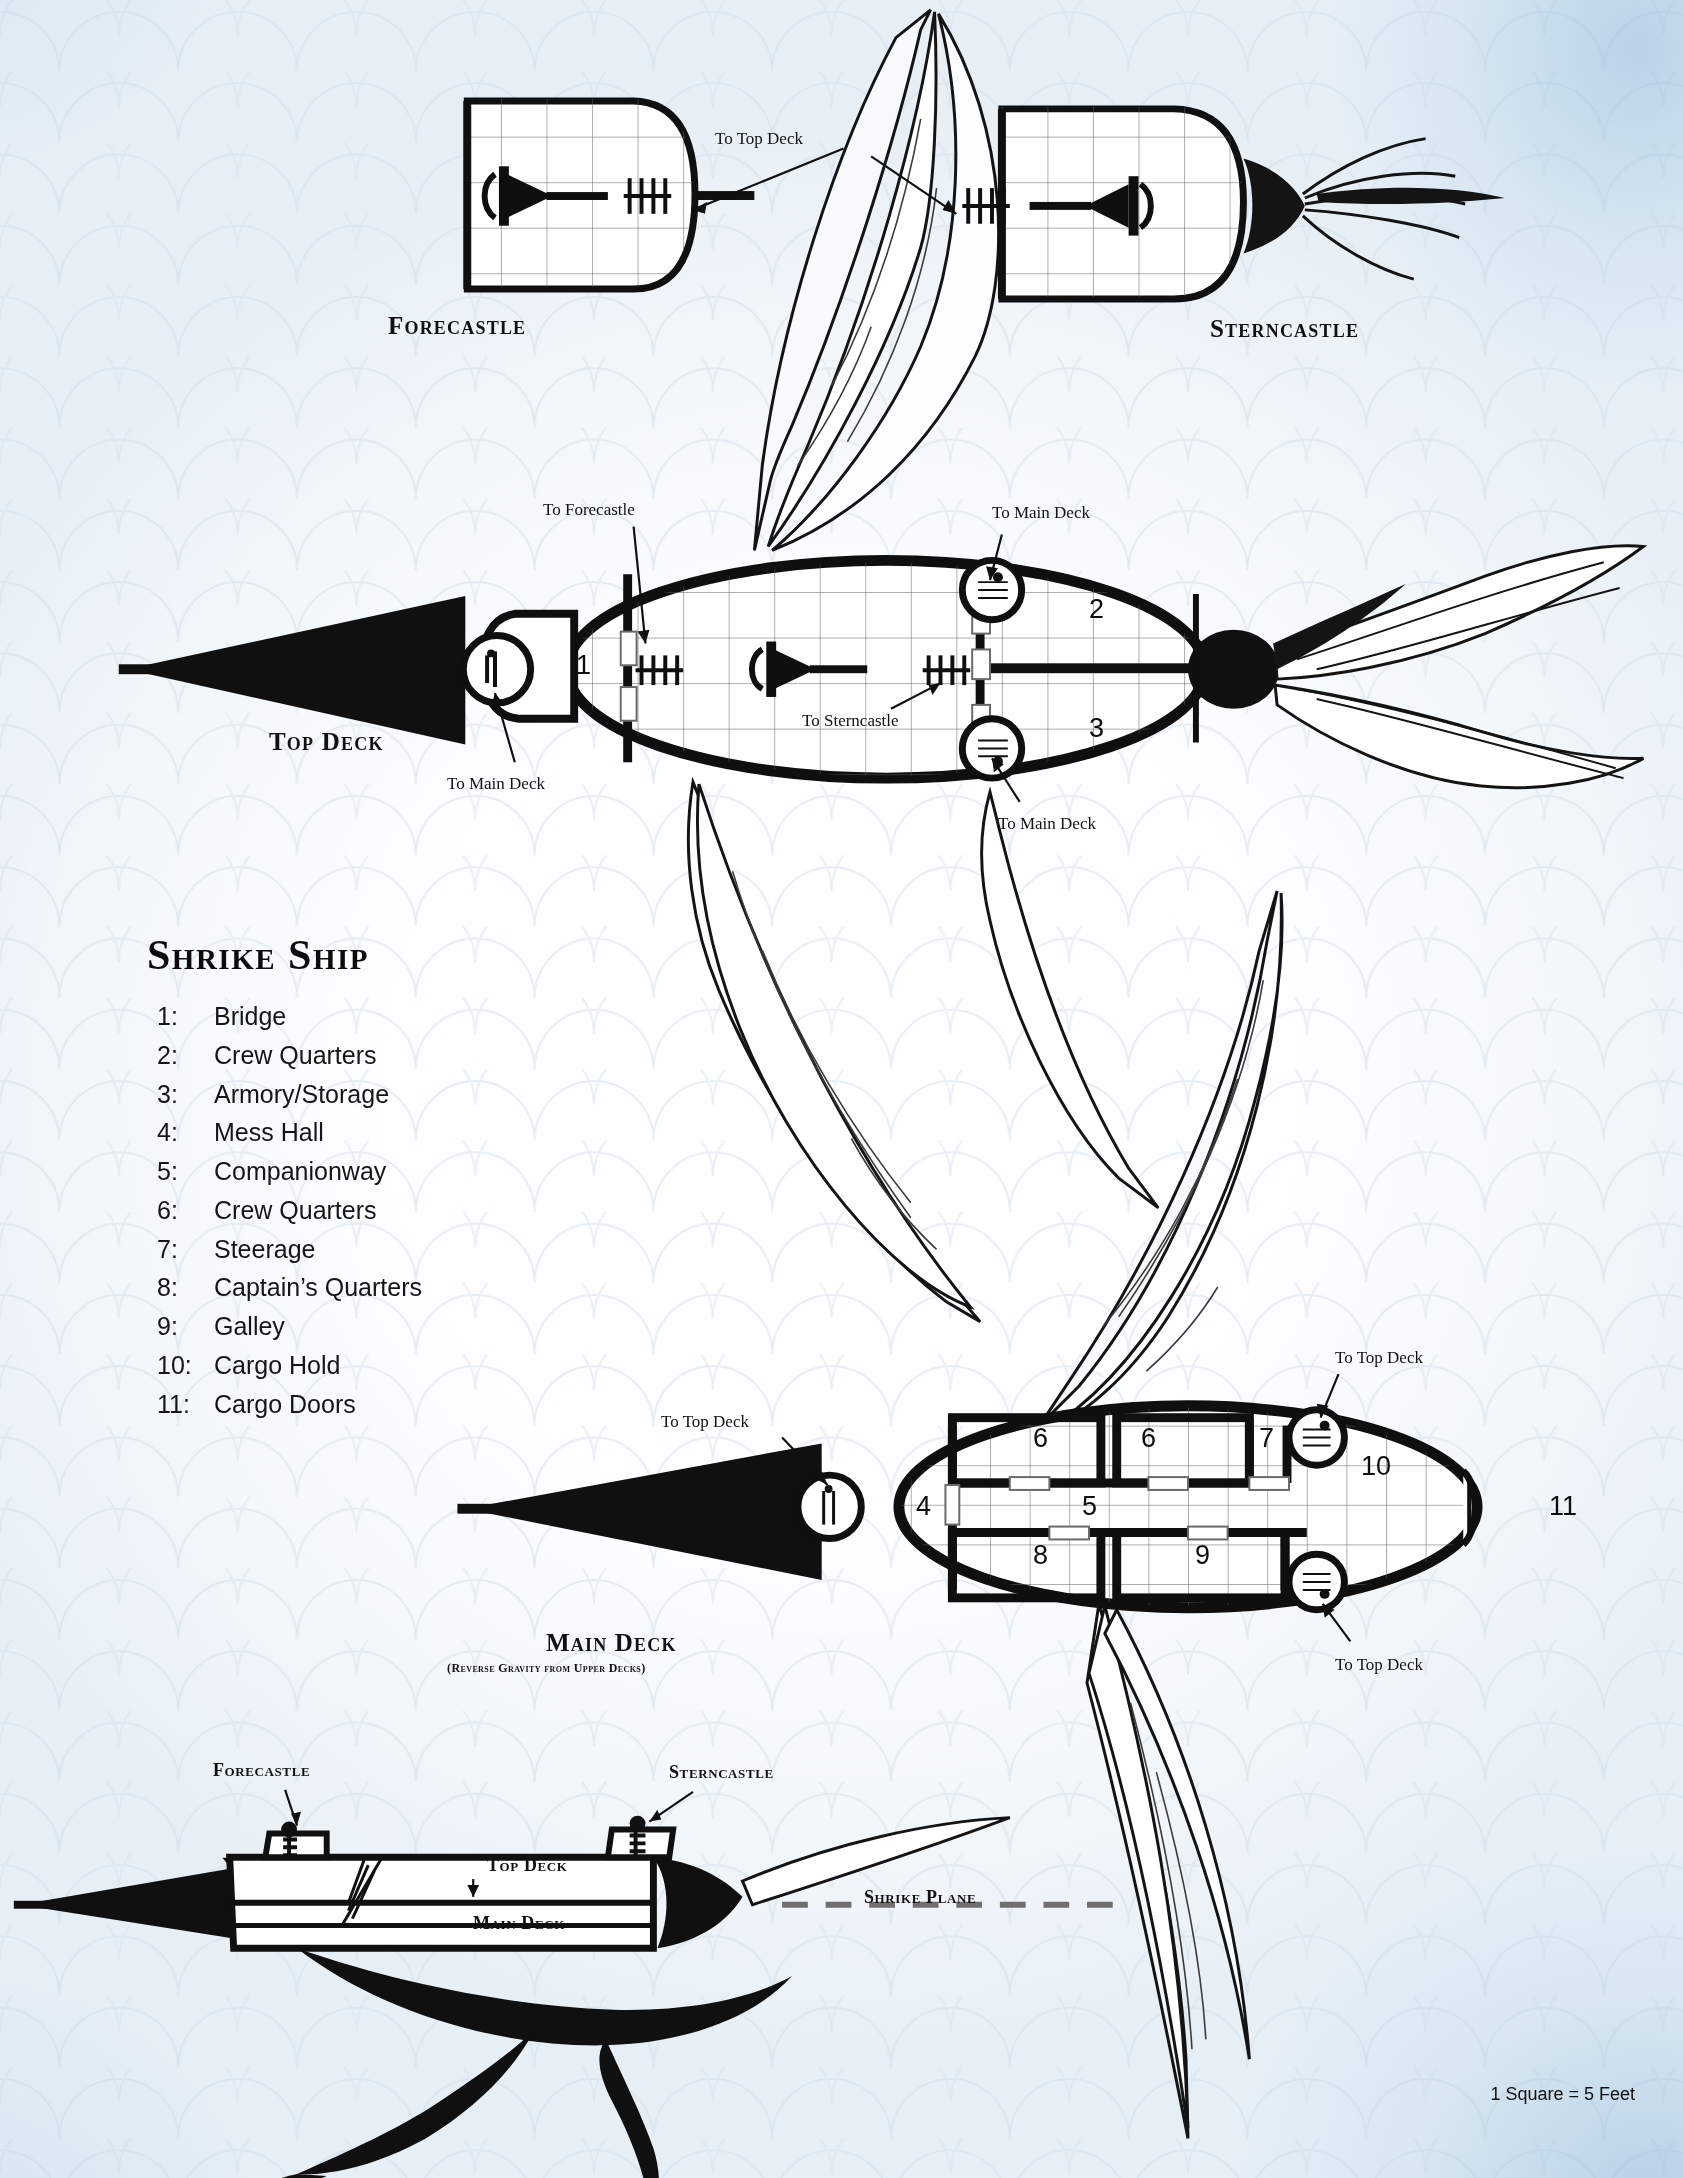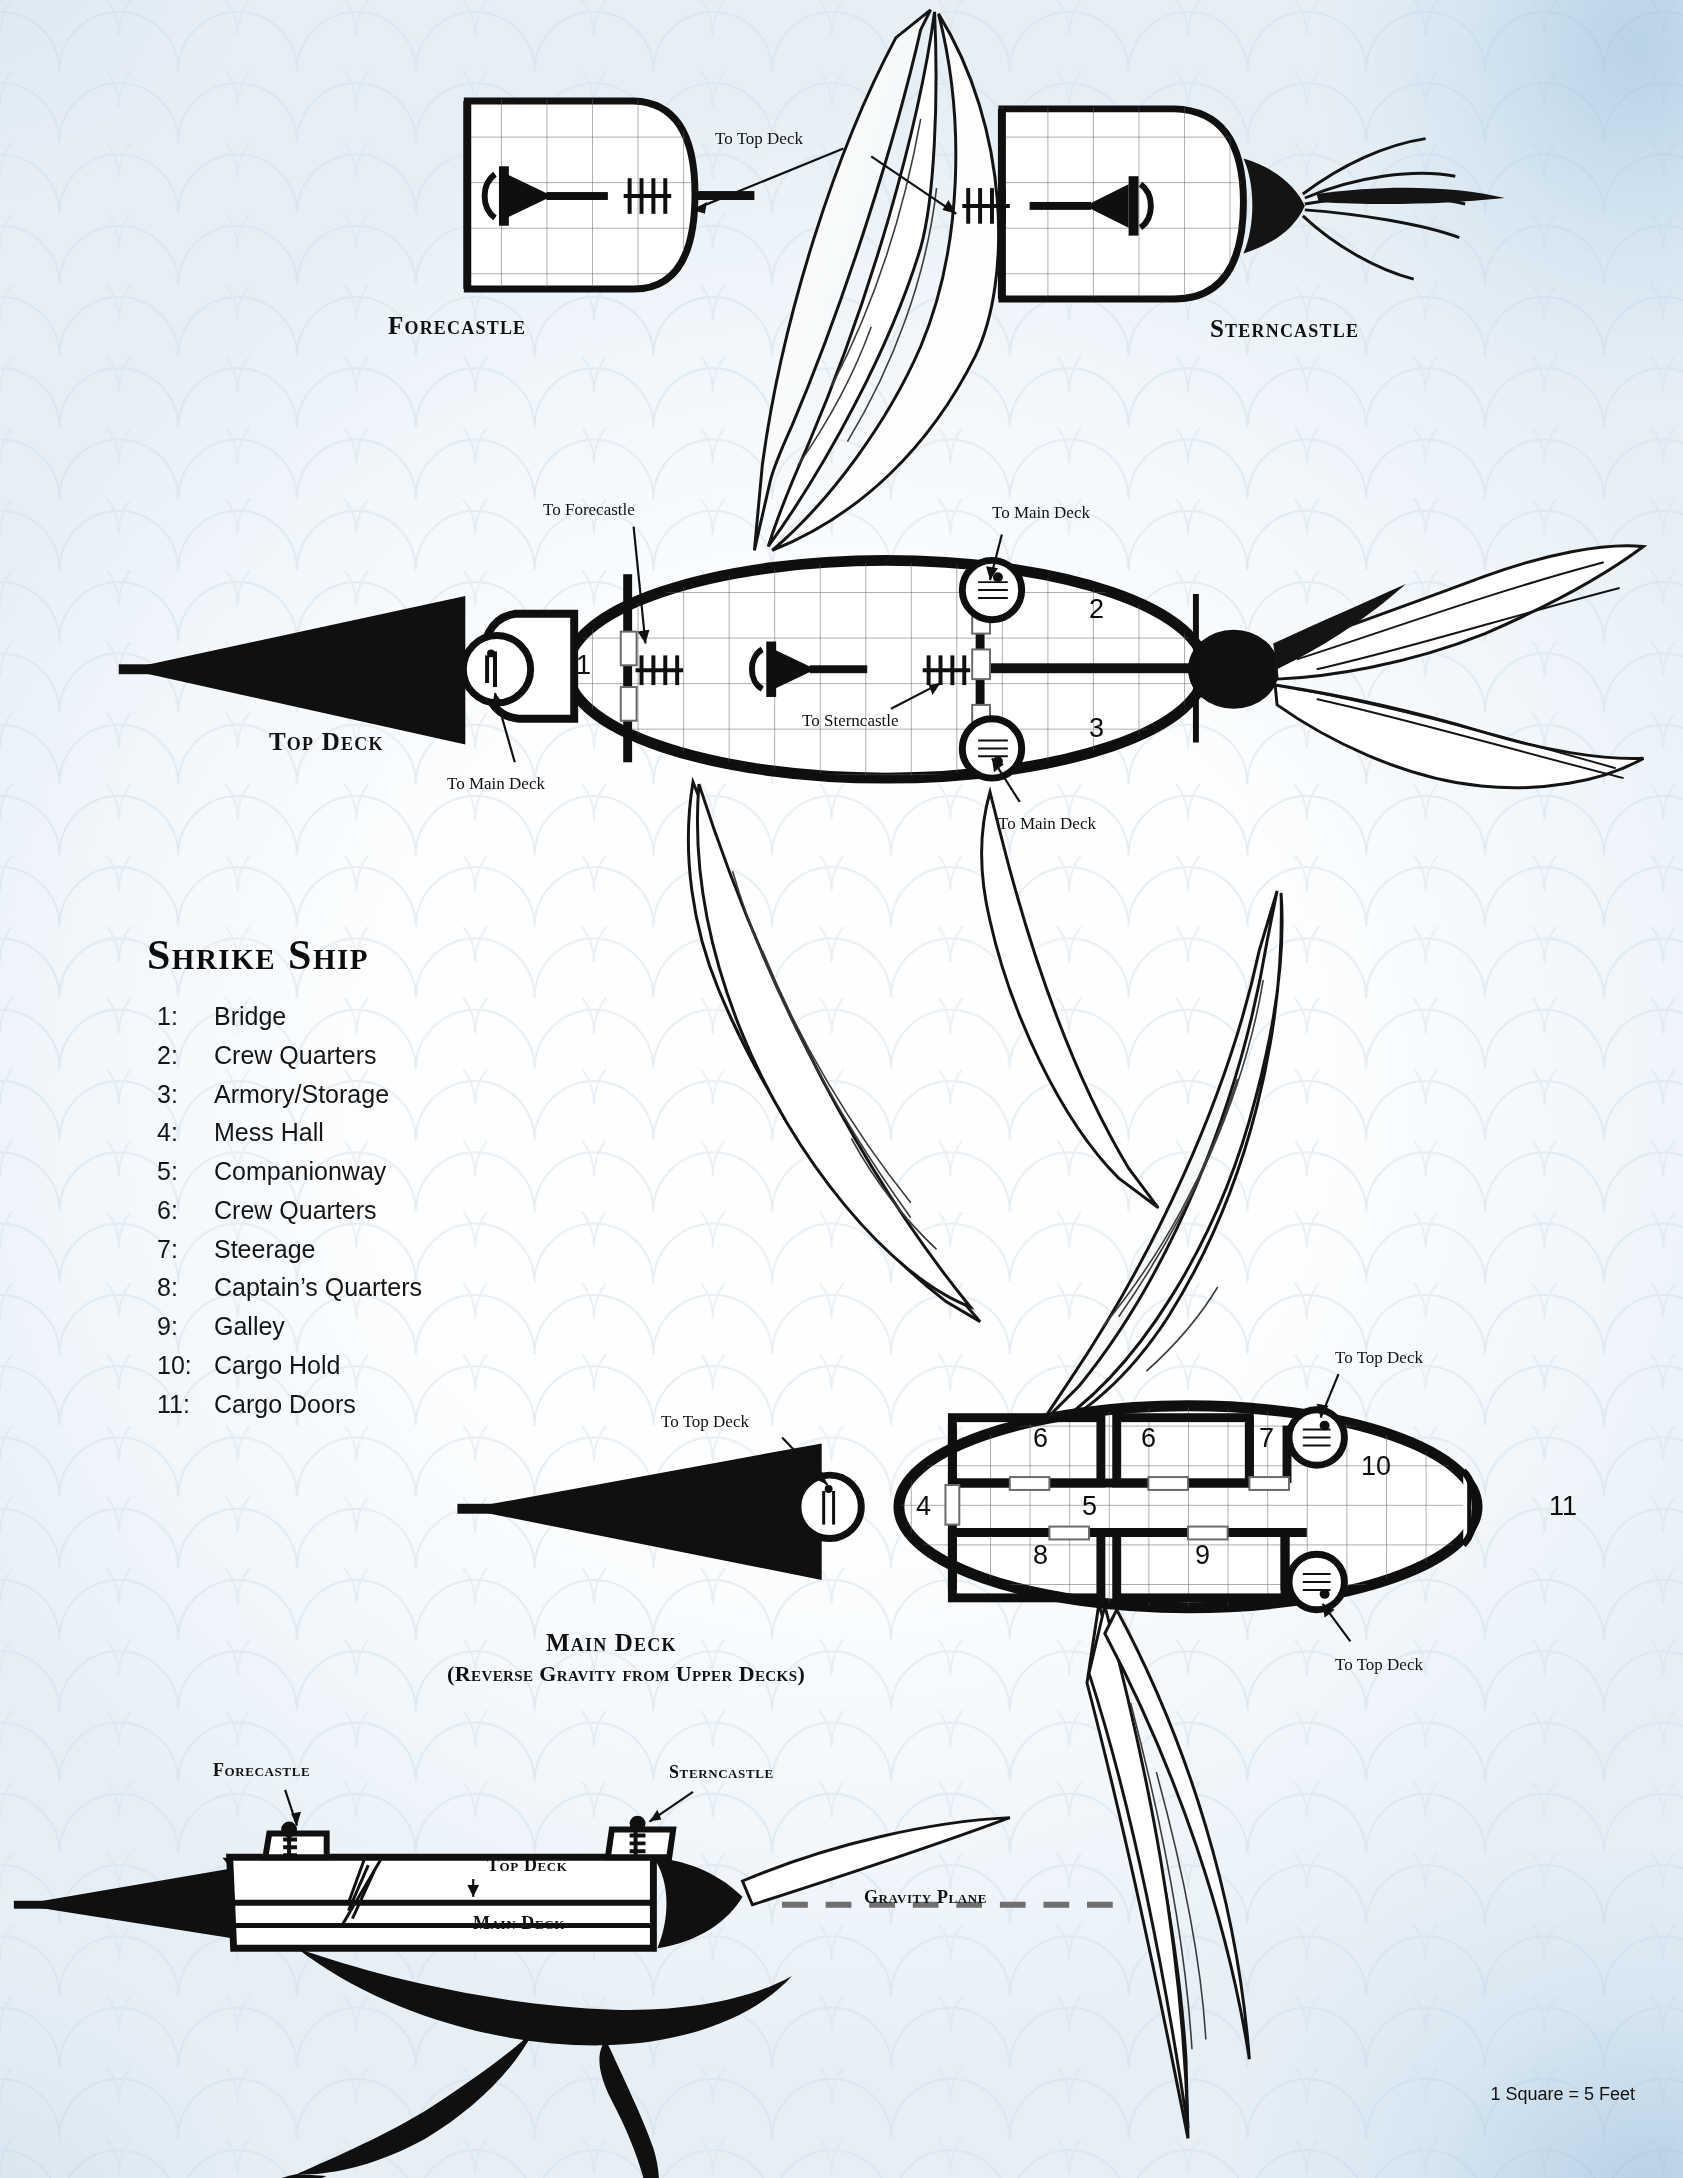--- a/index.html
+++ b/index.html
@@ -67,21 +67,21 @@
   .deck-title {
     font-family: "Liberation Serif", serif;
     font-weight: bold;
     font-size: 25px;
     letter-spacing: 1.2px;
     font-variant: small-caps;
   }
   .deck-sub {
     font-family: "Liberation Serif", serif;
     font-weight: bold;
-    font-size: 22px;
+    font-size: 12px;
     font-variant: small-caps;
     letter-spacing: 0.4px;
   }
   .callout {
     font-family: Liberation Serif, serif;
     font-size: 17px;
     color: #121212;
   }
   .roomnum {
     font-family: "Liberation Sans", sans-serif;
@@ -539,21 +539,21 @@
   <div class="lbl roomnum" style="left:1259px; top:1423px;">7</div>
   <div class="lbl roomnum" style="left:1033px; top:1540px;">8</div>
   <div class="lbl roomnum" style="left:1195px; top:1540px;">9</div>
   <div class="lbl roomnum" style="left:1361px; top:1451px;">10</div>
   <div class="lbl roomnum" style="left:1549px; top:1491px;text-align:right;">11</div>
 
   <div class="lbl small-caps-lbl" style="left:213px; top:1760px;">Forecastle</div>
   <div class="lbl small-caps-lbl" style="left:669px; top:1762px;">Sterncastle</div>
   <div class="lbl small-caps-lbl" style="left:487px; top:1855px;">Top Deck</div>
   <div class="lbl small-caps-lbl" style="left:473px; top:1913px;">Main Deck</div>
-  <div class="lbl small-caps-lbl" style="left:864px; top:1887px;">Gravity Plane</div>
+  <div class="lbl small-caps-lbl" style="left:864px; top:1887px;">Shrike Plane</div>
 
   <div id="legend">
     <div id="legend-title">Shrike Ship</div>
     <div class="legend-row">
       <span class="legend-key">1:</span>
       <span>Bridge</span>
     </div>
     <div class="legend-row">
       <span class="legend-key">2:</span>
       <span>Crew Quarters</span>

